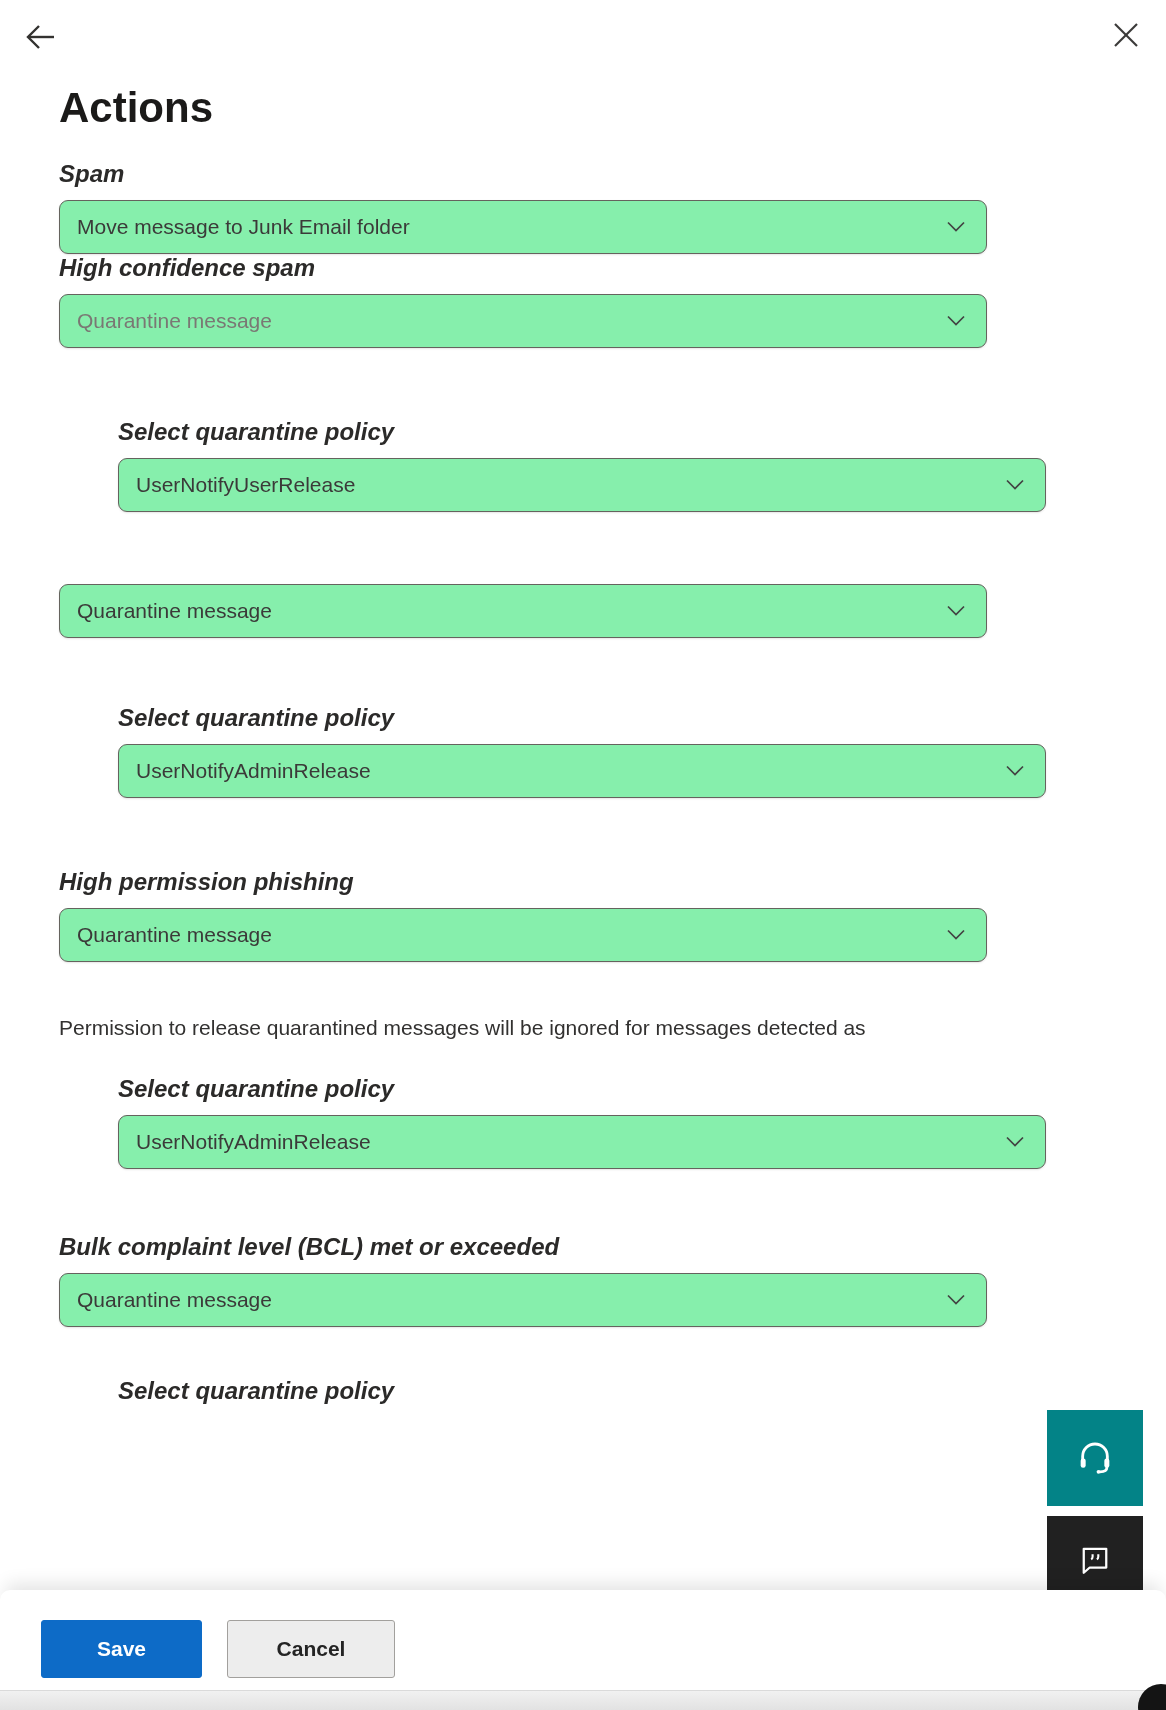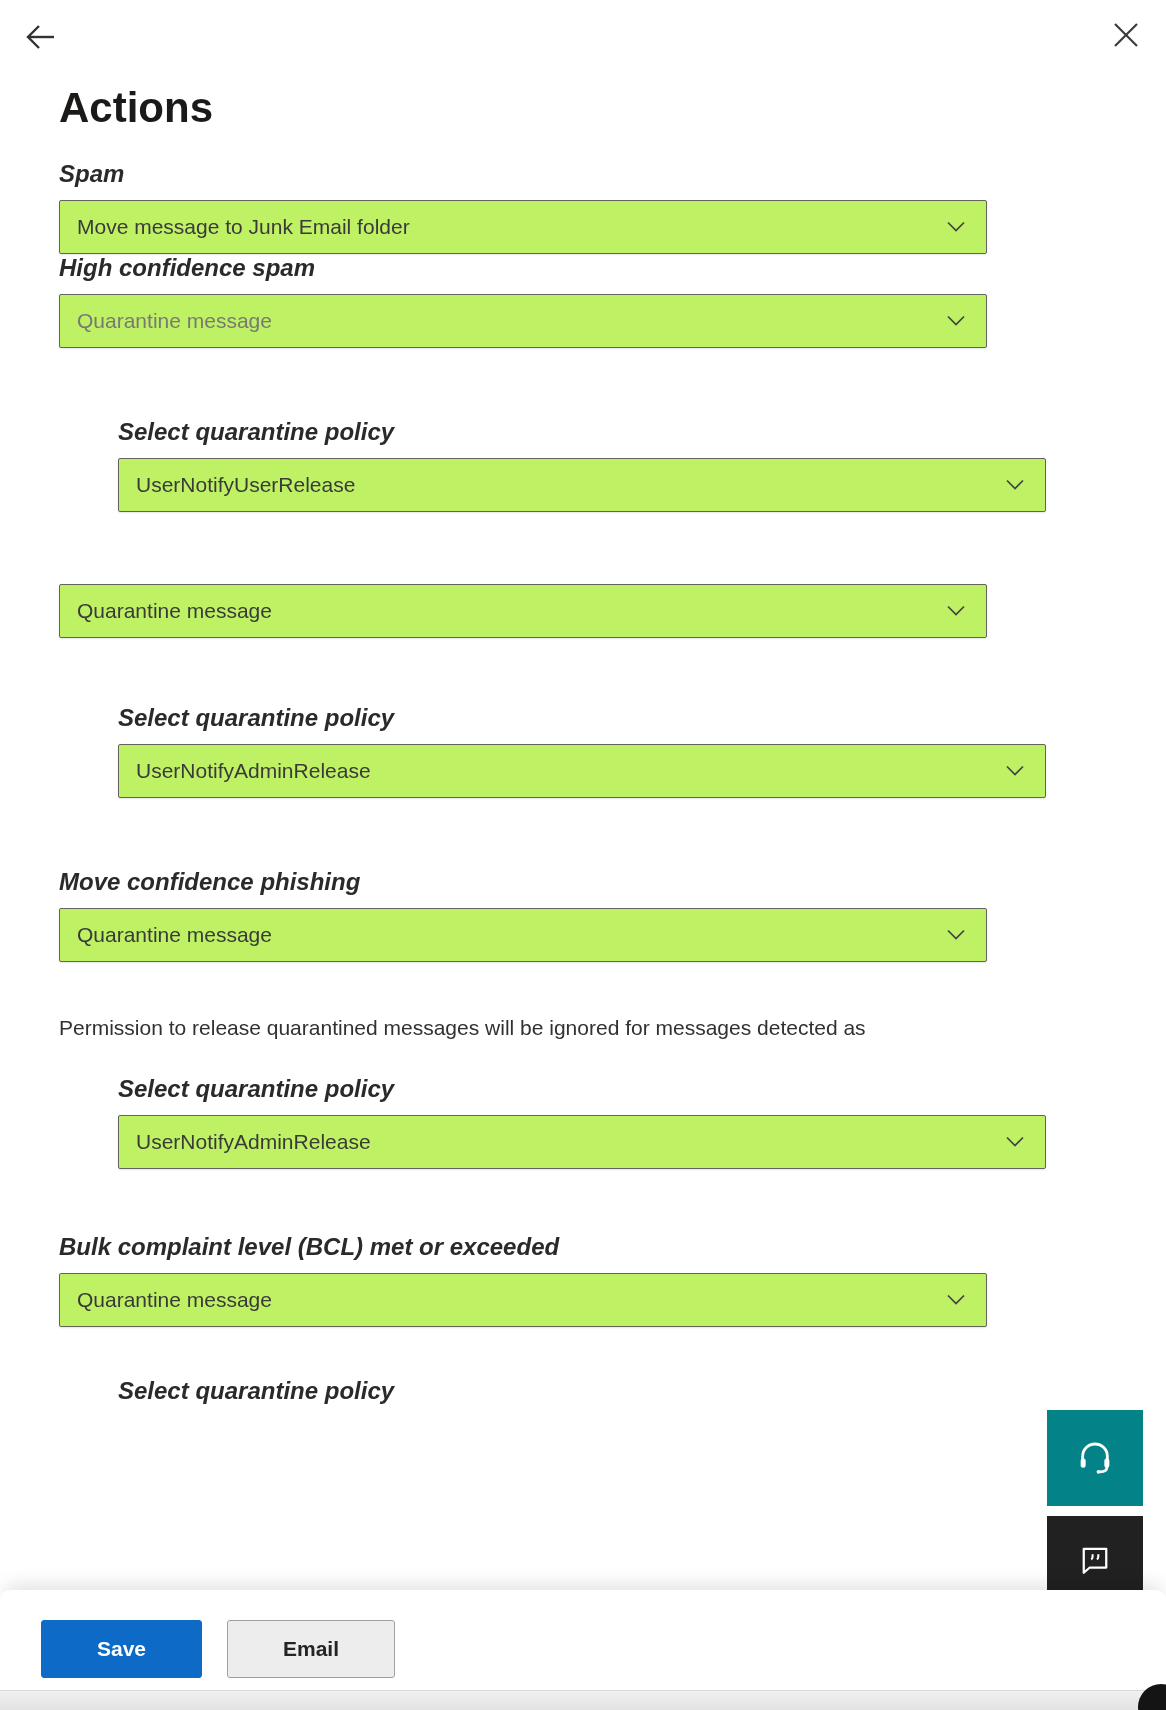--- a/index.html
+++ b/index.html
@@ -13,22 +13,22 @@
   .icon-btn { position:absolute; width:44px; height:44px; background:none; border:none; padding:0; cursor:pointer; display:flex; align-items:center; justify-content:center; }
   .back-btn  { left:18px;  top:16px; }
   .close-btn { left:1104px; top:14px; }
 
   
   .content { position:absolute; left:59px; top:0; width:928px; }
   .page-title { margin:88px 0 0 0; font-size:42px; line-height:40px; font-weight:700; color:#1b1a19; }
 
   .field-label { font-size:24px; line-height:28px; font-weight:700; color:#2b2a29;font-style:italic; }
   .dropdown {
-    margin-top:12px; height:54px; width:928px; background:#bef264;
-    border:1px solid #65635e; border-radius:2px;
+    margin-top:12px; height:54px; width:928px; background:#86efac;
+    border:1px solid #65635e; border-radius:9px;
     display:flex; align-items:center; justify-content:space-between;
     padding:0 21px 0 17px; cursor:pointer;
     box-shadow:0 1px 2px rgba(0,0,0,0.10);
     text-align:right;
   }
   .dropdown .value { font-size:21px; color:#3b3a39; white-space:nowrap; }
   .dropdown .value.muted { color:#7a7874; }
   .chev { flex:0 0 auto; margin-left:12px; }
 
   .indent { margin-left:59px; }
@@ -144,21 +144,21 @@
       <span class="value">UserNotifyAdminRelease</span>
       <span class="chev">
         <svg width="18" height="11" viewBox="0 0 18 11" fill="none" stroke="#424242" stroke-width="1.7">
             <path d="M1 1.5 L9 9.5 L17 1.5"></path>
           </svg>
       </span>
     </div>
   </div>
 
   <div class="m-hcp">
-    <div class="field-label">Move confidence phishing</div>
+    <div class="field-label">High permission phishing</div>
     <div class="dropdown">
       <span class="value">Quarantine message</span>
       <span class="chev">
         <svg width="18" height="11" viewBox="0 0 18 11" fill="none" stroke="#424242" stroke-width="1.7">
             <path d="M1 1.5 L9 9.5 L17 1.5"></path>
           </svg>
       </span>
     </div>
   </div>
 
@@ -209,17 +209,17 @@
     <svg width="36" height="36" viewBox="0 0 24 24" fill="none" stroke="#ffffff" stroke-width="1.5" stroke-linejoin="round">
       <path d="M4.5 4.5 h15 v12.5 h-11 l-4 3.5 z"></path>
       <path d="M10.4 8.2 v1.6 q0 1.2 -1 1.7" stroke-width="1.4"></path>
       <path d="M14.2 8.2 v1.6 q0 1.2 -1 1.7" stroke-width="1.4"></path>
     </svg>
   </span>
 </button>
 
 <div class="footer">
   <button class="btn btn-save">Save</button>
-  <button class="btn btn-cancel">Email</button>
+  <button class="btn btn-cancel">Cancel</button>
 </div>
 
 <div class="bottom-strip"></div>
 <div class="corner-dot"></div>
 
 </body></html>

